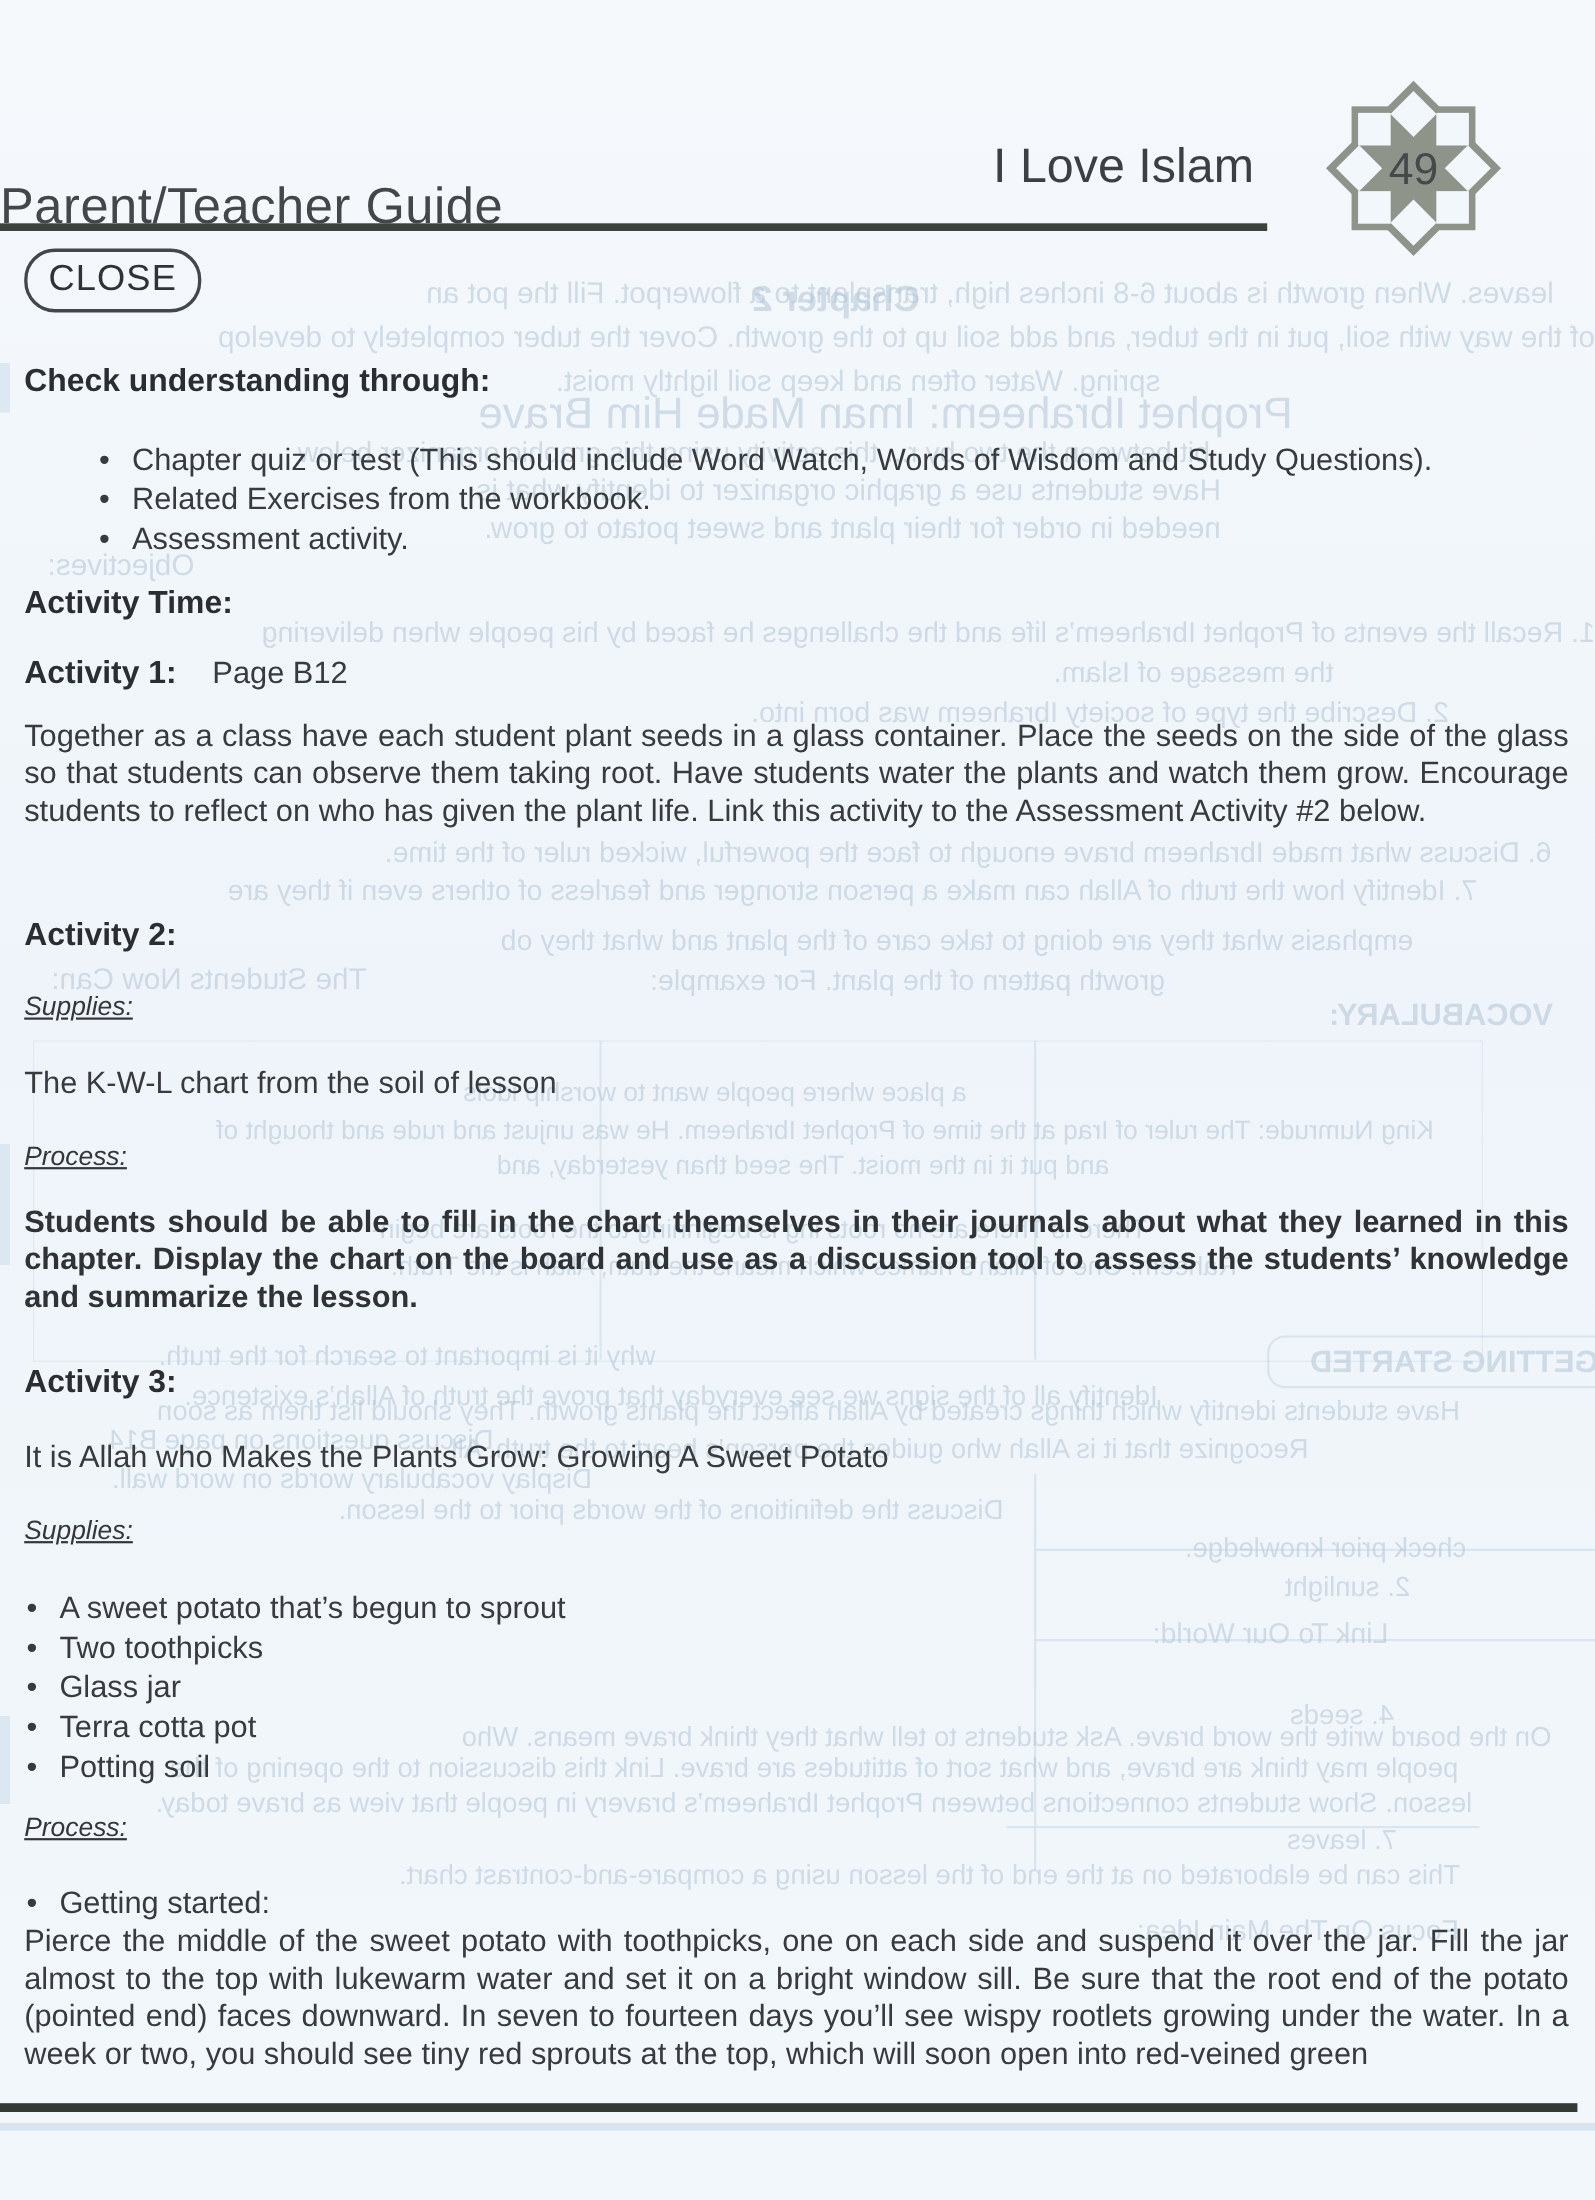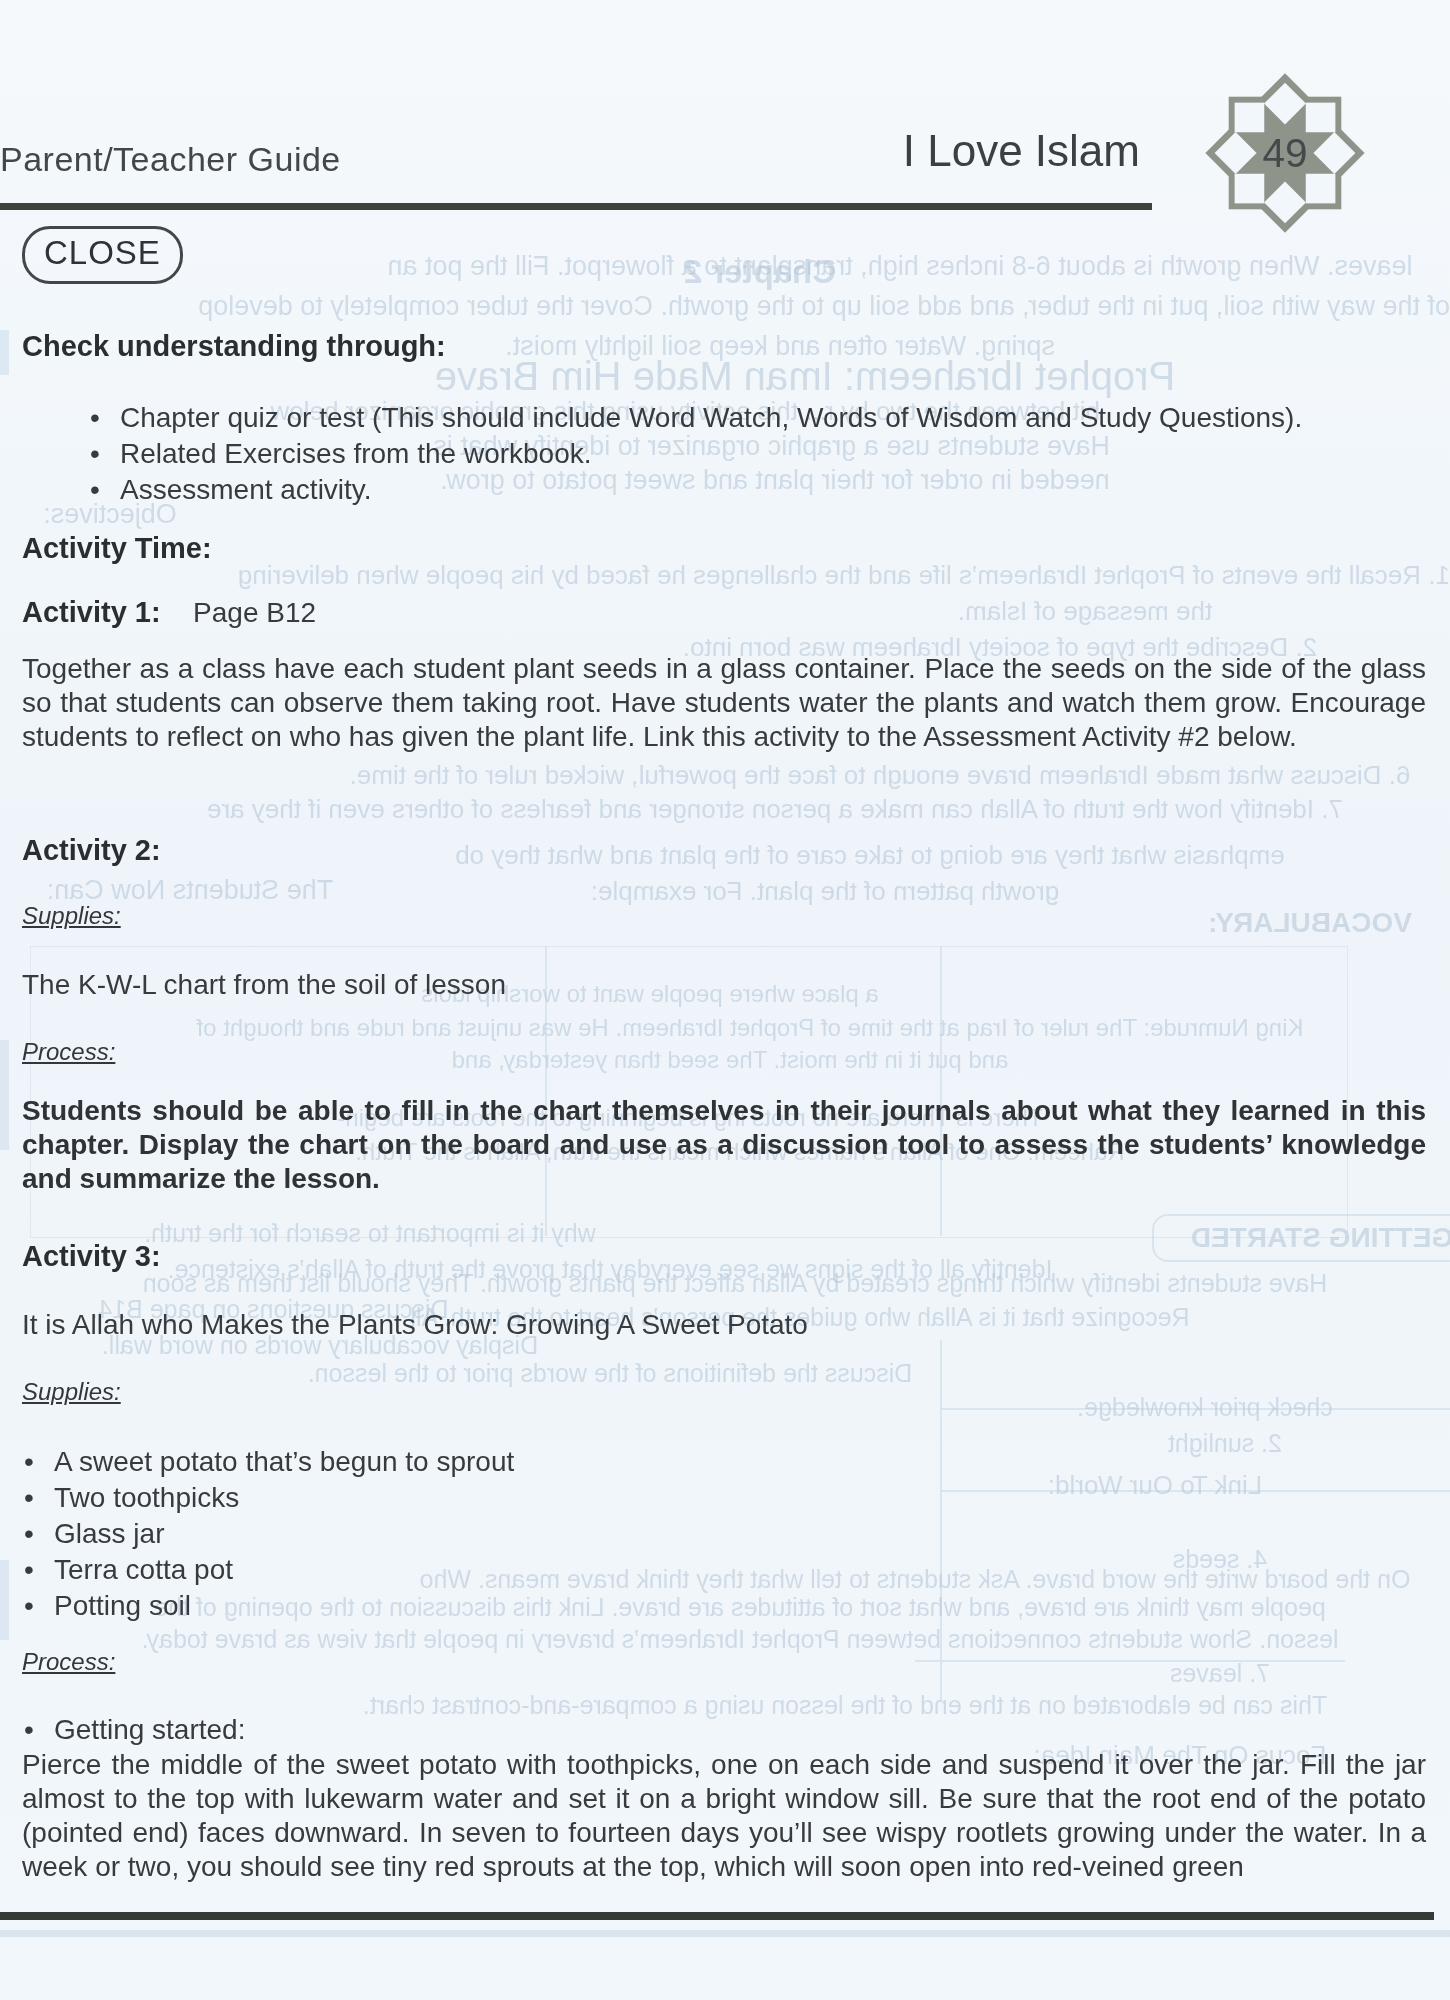--- a/index.html
+++ b/index.html
@@ -15,21 +15,21 @@
     position:absolute;transform:scaleX(-1);color:#b3c6d8;opacity:.55;
     white-space:nowrap;text-align:center;line-height:1.2;overflow:visible;
   }
   .bleed-bold{font-weight:700;}
   .bleed-box{border:2px solid rgba(163,190,214,.55);border-radius:16px;padding:5px 18px;}
   .ghost-line{position:absolute;background:#d5e2ec;opacity:.8;}
   .ghost-grid{position:absolute;border:1px solid #d9e5ef;opacity:.8;}
   .edge-streak{position:absolute;left:0;width:9px;background:#d9e6f1;opacity:.9;}
   
   .ink{position:absolute;z-index:2;}
-  .h-left{font-size:34px;color:#43474a;letter-spacing:.5px;}
+  .h-left{font-size:46px;color:#43474a;letter-spacing:.5px;margin-top:20px;}
   .h-right{font-size:44px;color:#3c4043;}
   .rule{background:#3c423c;}
   .close-badge{
     border:3px solid #43474a;border-radius:28px;padding:5px 19px 9px 19px;
     font-size:33px;color:#2f3337;letter-spacing:1px;background:transparent;
   }
   .h-bold{font-size:29px;font-weight:700;color:#2b2e31;}
   .body-txt{font-size:28px;line-height:34px;text-align:justify;color:#383b3e;}
   .body-strong{font-weight:700;color:#303336;}
   .lbl-underline{font-size:24px;font-style:italic;text-decoration:underline;color:#34373a;}

